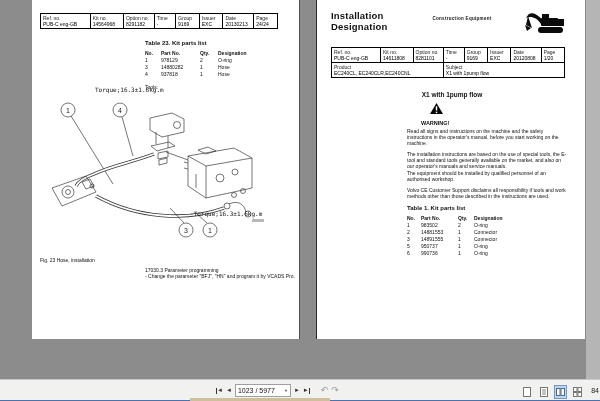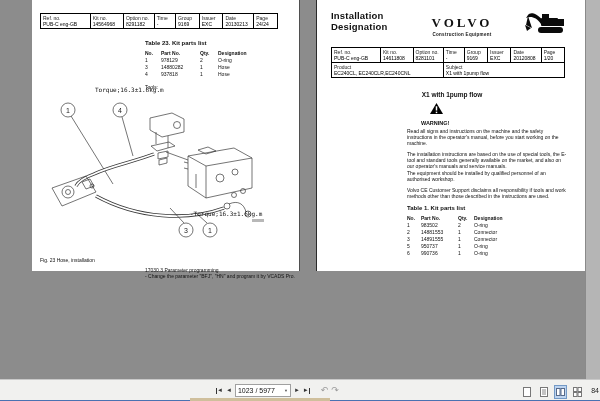--- a/index.html
+++ b/index.html
@@ -1,18 +1,18 @@
 <!DOCTYPE html>
 <html><head>
 <meta charset="utf-8">
 <style>
   html,body{margin:0;padding:0;}
   body{width:600px;height:401px;background:#8c8c8c;position:relative;overflow:hidden;
        font-family:"Liberation Sans",sans-serif;color:#111;}
-  .page{position:absolute;top:0;background:#fff;height:271px;}
+  .page{position:absolute;top:0;background:#fff;height:339px;}
   .page-left{left:32px;width:267px;border-right:1px solid #4f4f4f;}
   .page-right{left:316px;width:270px;border-left:1px solid #2b2b2b;border-right:1px solid #777;}
   .abs{position:absolute;}
   
   table.hdr{border-collapse:collapse;table-layout:fixed;width:100%;}
   table.hdr td{border:1px solid #000;font-size:5px;line-height:6px;padding:1px 2px;vertical-align:top;overflow:hidden;white-space:nowrap;}
   .cell-label{color:#222;}
   .cell-value{color:#000;}
   
   .kit{display:grid;font-size:5px;line-height:6px;row-gap:0px;column-gap:0;}
@@ -200,21 +200,20 @@
 </div>
 
 <div class="page page-right">
 
   <div class="abs rp-title" style="left:14px;top:10px;">
     <div>Installation</div>
     <div>Designation</div>
   </div>
 
   <div class="abs" style="left:102px;top:15px;width:86px;text-align:center;">
-    <div class="volvo">VOLVO</div>
     <div class="volvo-sub">Construction Equipment</div>
   </div>
 
   <svg class="abs" style="right:18px;top:9px;" width="44" height="27" viewBox="0 0 44 27">
     <g fill="#0a0a0a">
       <rect x="16" y="9" width="17" height="8" rx="1"></rect>
       <rect x="31" y="10" width="8" height="7"></rect>
       <rect x="17" y="5" width="7" height="6"></rect>
       <rect x="13" y="18" width="25" height="6" rx="3"></rect>
       <path d="M18,11 C 10,3 5,3 3,6 L1,9 C 6,7 11,8 16,15 Z"></path>

